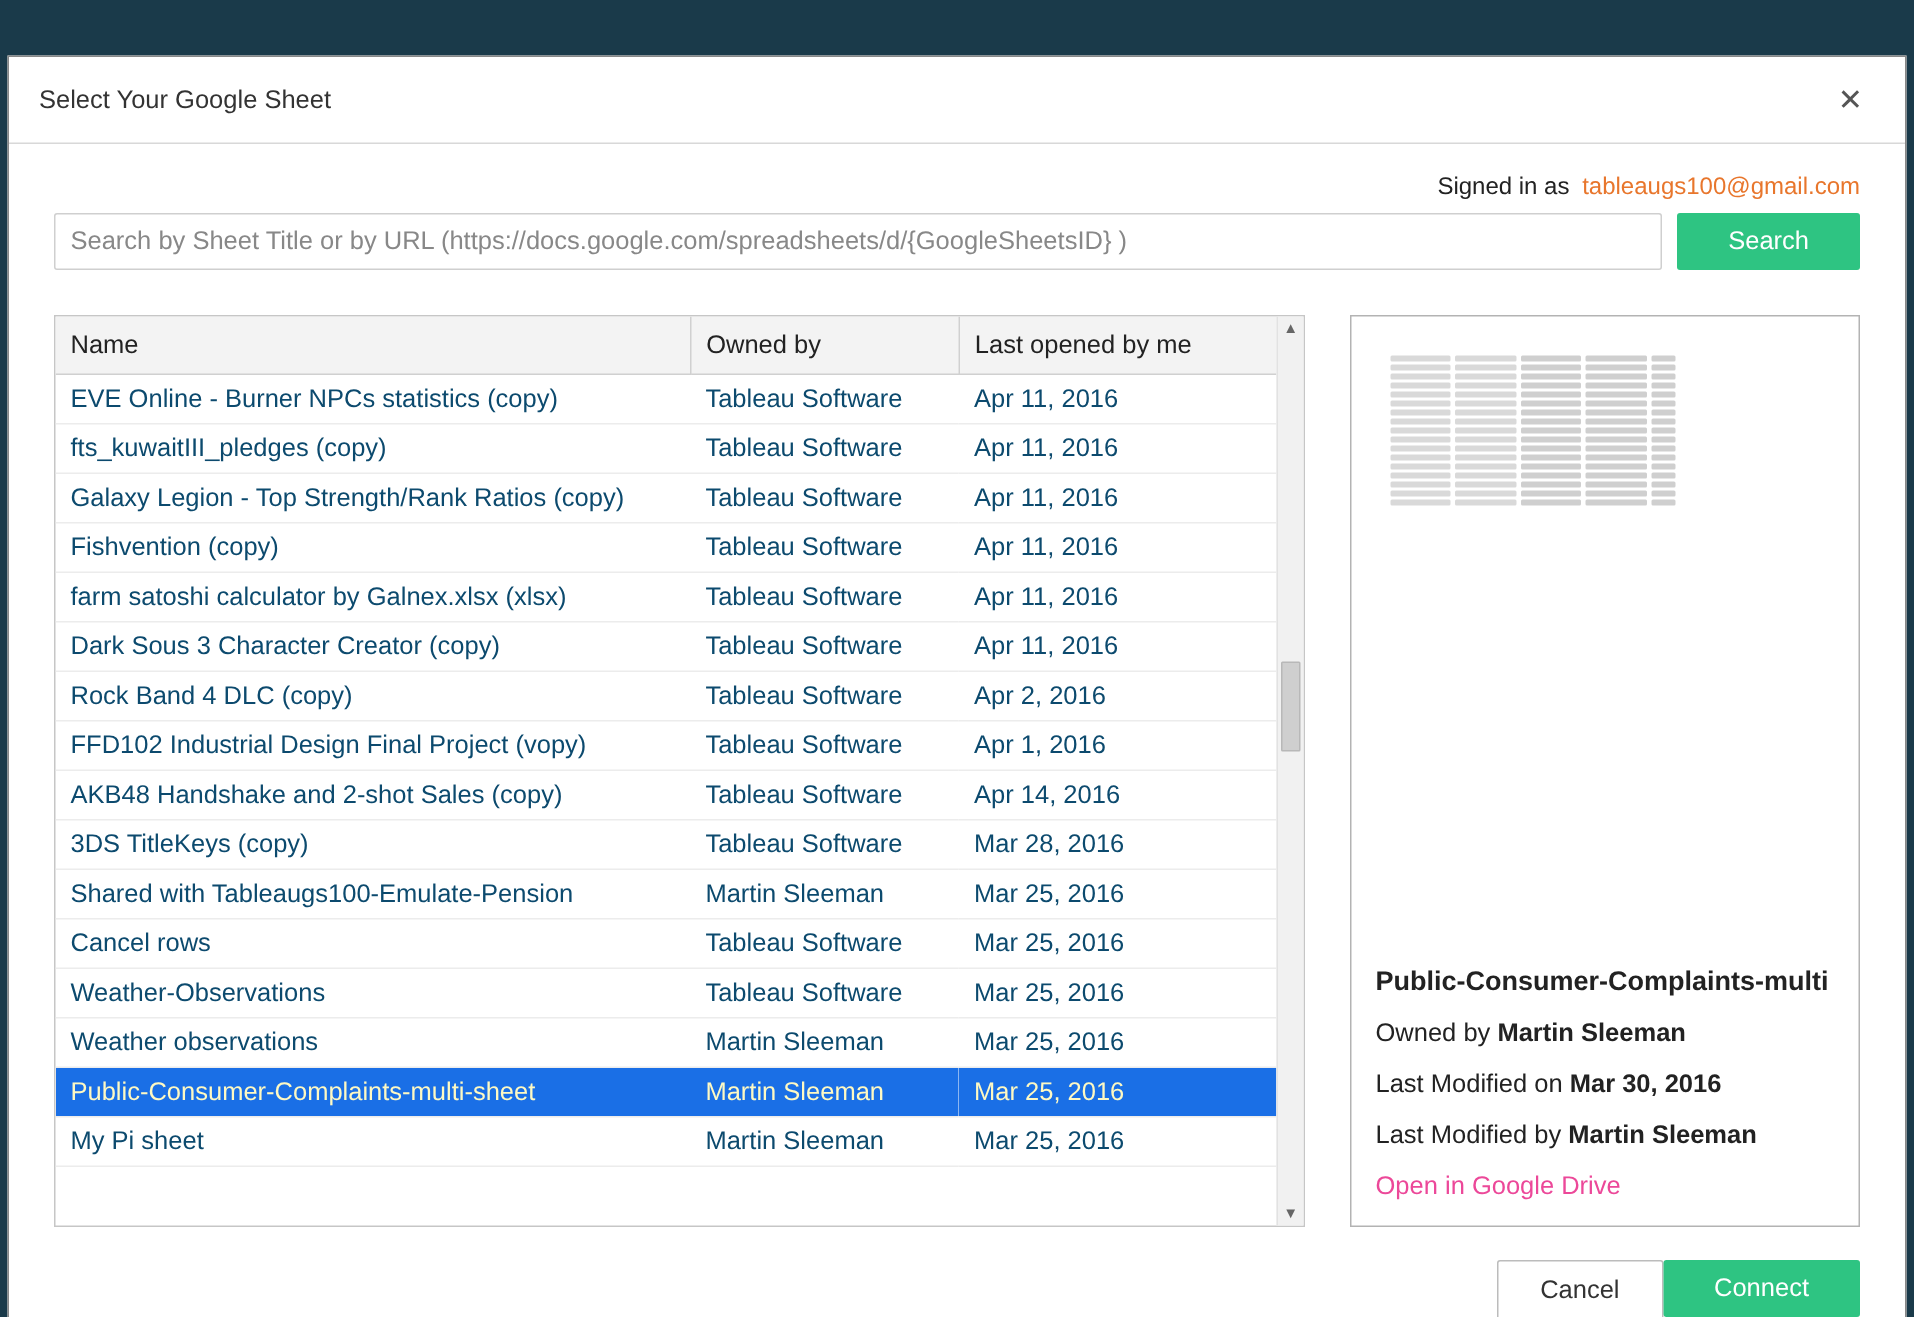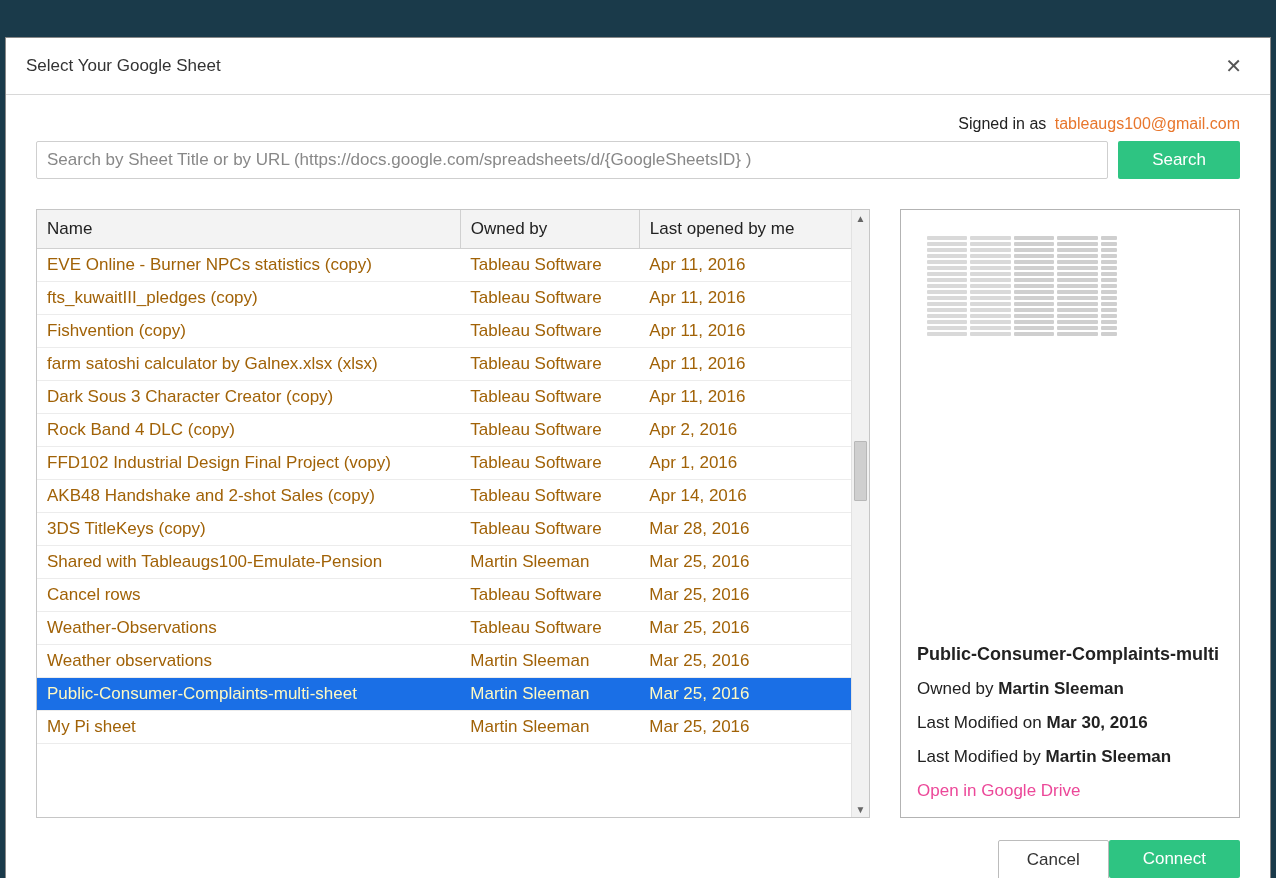--- a/index.html
+++ b/index.html
@@ -98,21 +98,21 @@
     font-size: 17px;
     color: #222;
     background: #f3f3f3;
     padding: 9px 10px;
     border-bottom: 1px solid #d0d0d0;
     border-right: 1px solid #d0d0d0;
   }
   thead th:last-child { border-right: none; }
   tbody td {
     font-size: 17px;
-    color: #a16207;
+    color: #0c4a6e;
     padding: 6px 10px;
     border-bottom: 1px solid #ececec;
     white-space: nowrap;
     overflow: hidden;
     text-overflow: ellipsis;
   }
   tbody tr.selected td {
     background: #1a6fe6;
     color: #fef9c3;
   }
@@ -253,20 +253,25 @@
                   <td>EVE Online - Burner NPCs statistics (copy)</td>
                   <td>Tableau Software</td>
                   <td>Apr 11, 2016</td>
                 </tr>
                 <tr>
                   <td>fts_kuwaitIII_pledges (copy)</td>
                   <td>Tableau Software</td>
                   <td>Apr 11, 2016</td>
                 </tr>
                 <tr>
+                  <td>Galaxy Legion - Top Strength/Rank Ratios (copy)</td>
+                  <td>Tableau Software</td>
+                  <td>Apr 11, 2016</td>
+                </tr>
+                <tr>
                   <td>Fishvention (copy)</td>
                   <td>Tableau Software</td>
                   <td>Apr 11, 2016</td>
                 </tr>
                 <tr>
                   <td>farm satoshi calculator by Galnex.xlsx (xlsx)</td>
                   <td>Tableau Software</td>
                   <td>Apr 11, 2016</td>
                 </tr>
                 <tr>

